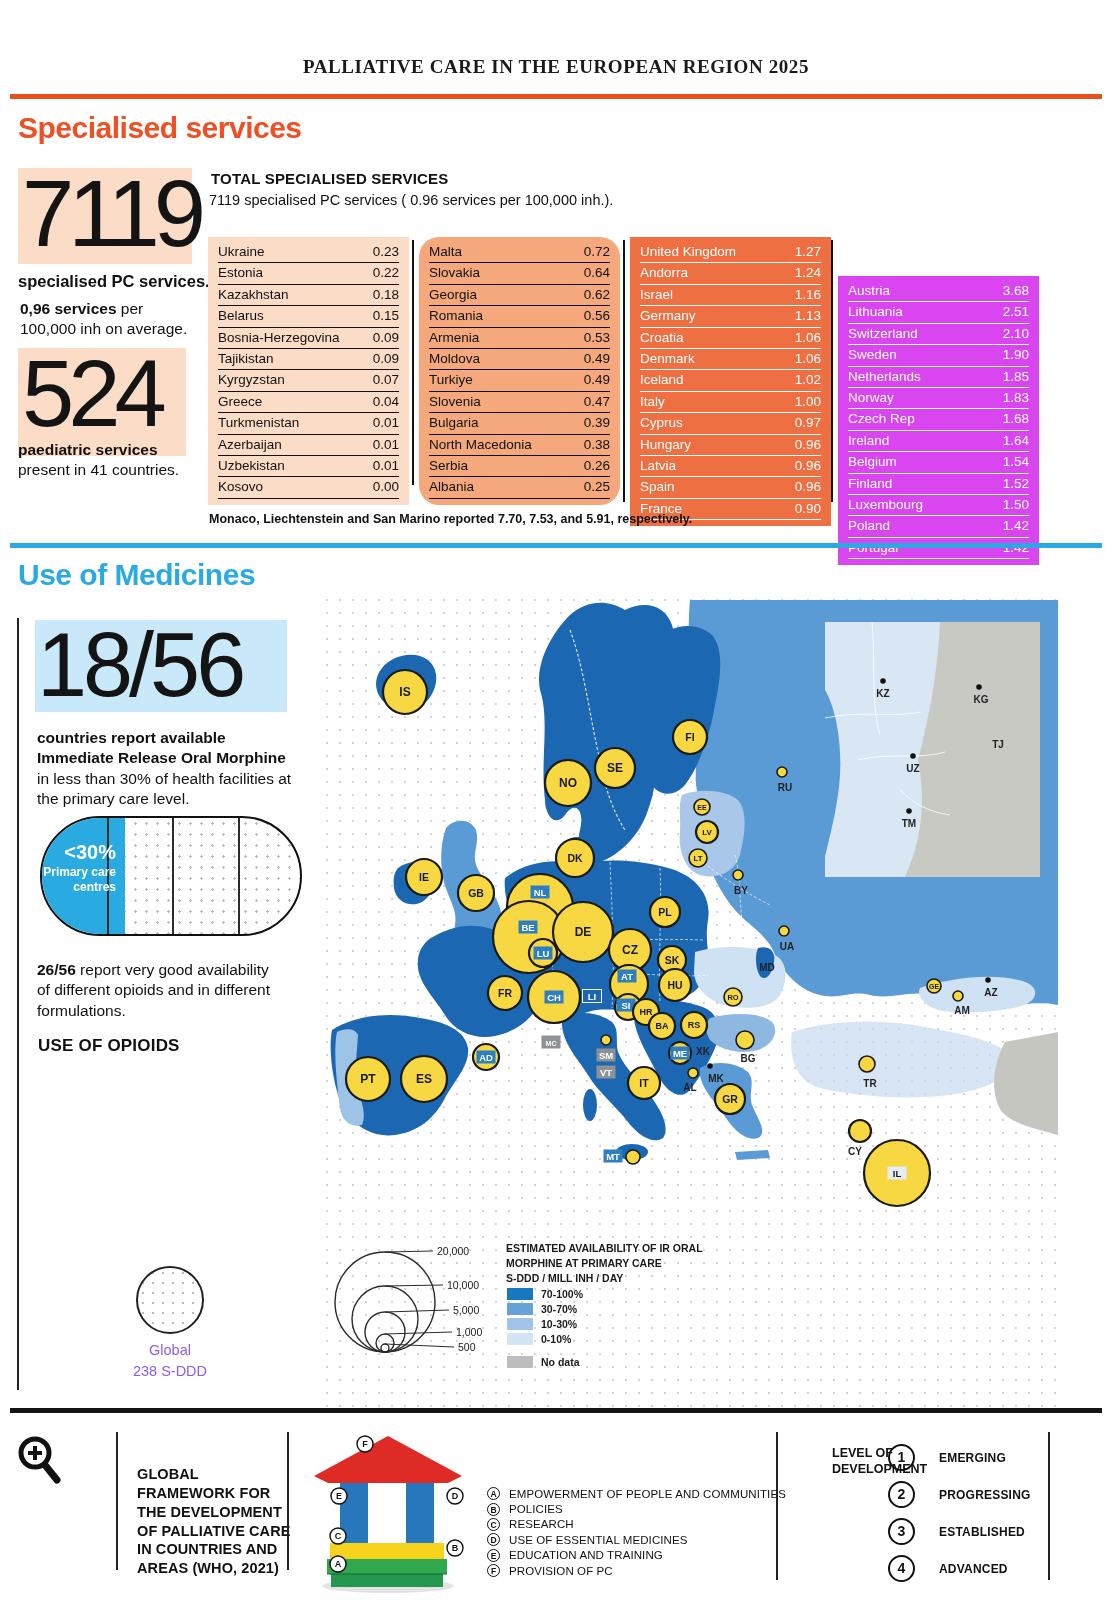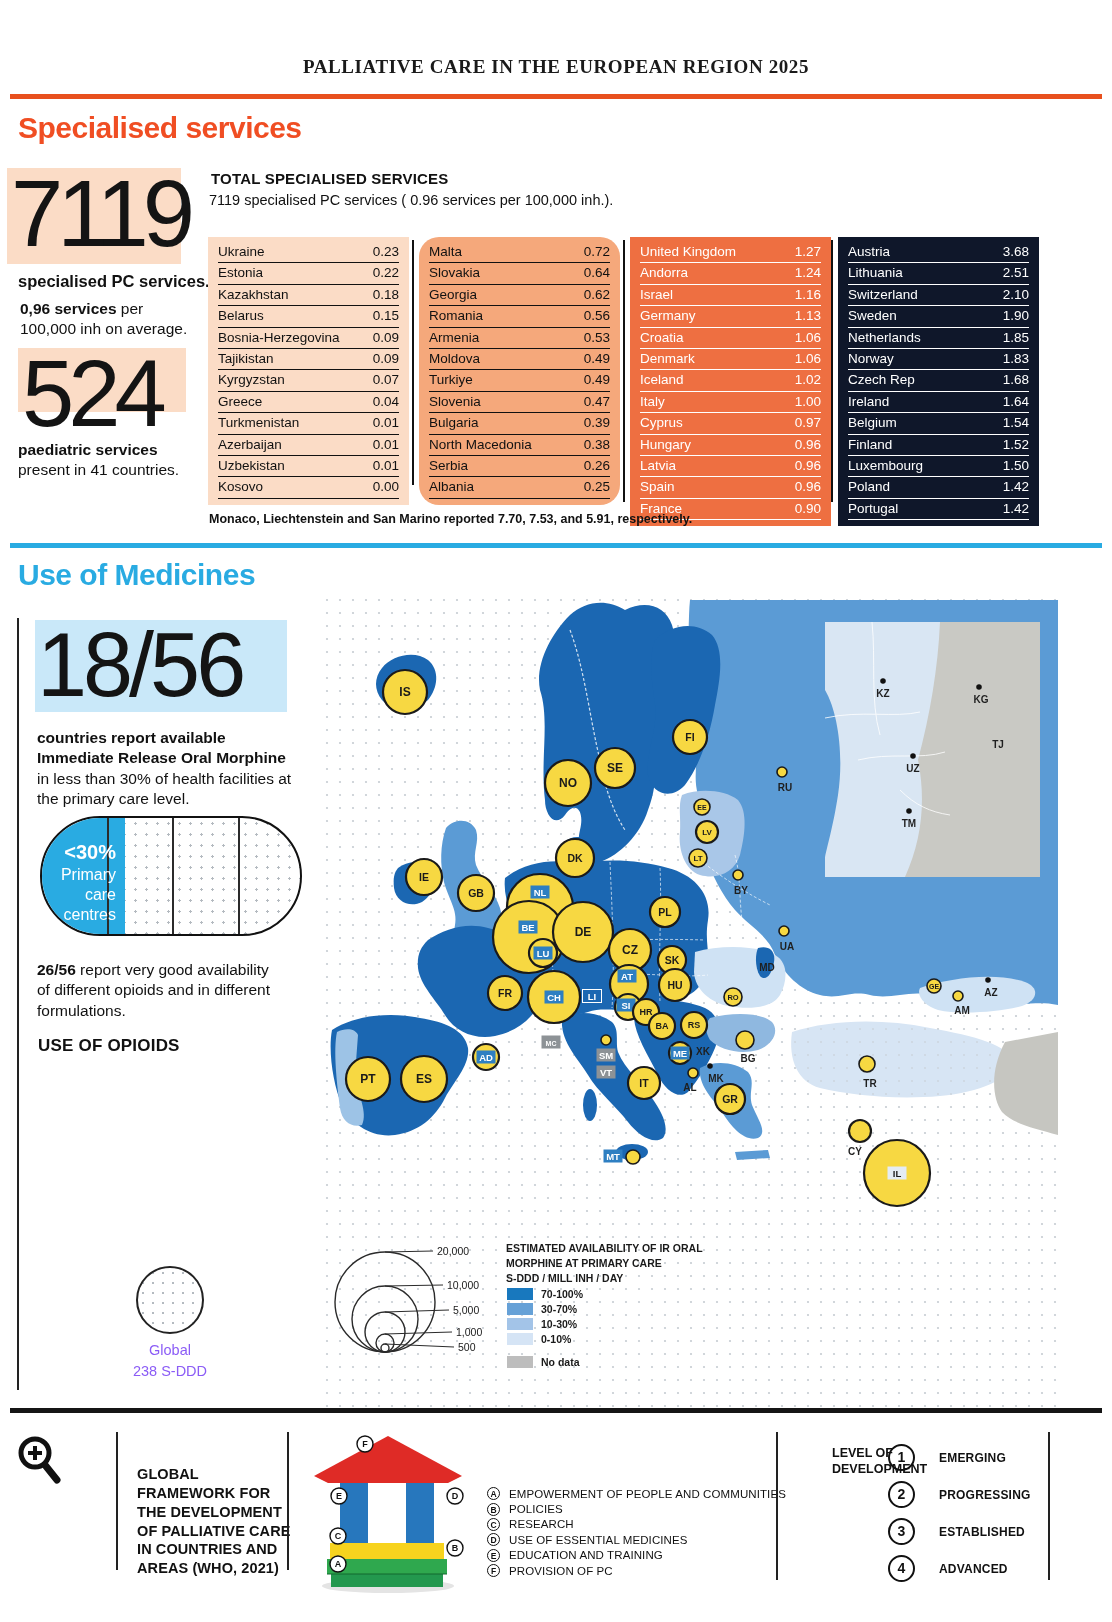--- a/index.html
+++ b/index.html
@@ -21,40 +21,40 @@
 
   .total-title { font-size:15px; font-weight:800; letter-spacing:.2px; }
   .total-sub { font-size:14.5px; }
 
   .svc-col { position:absolute; width:201px; padding:5px 0 6px 0; }
   .svc-row { display:flex; justify-content:space-between; font-size:13.5px; line-height:20.4px;
     margin:0 10px; border-bottom:1.6px solid #111; }
   .tier1 { background:#fbdcc6; color:#111; }
   .tier2 { background:#f5a87b; color:#111; }
   .tier3 { background:#ee6f41; color:#fff; }
-  .tier4 { background:#0f172a; color:#fff; }
+  .tier4 { background:#d946ef; color:#fff;margin-top:39px; }
   .tier3 .svc-row, .tier4 .svc-row { border-bottom-color:#fff; }
   .col-divider { position:absolute; width:2px; background:#111; }
   .svc-note { font-size:12.5px; font-weight:600; }
 
   .rule-blue { top:543px; left:10px; width:1092px; height:5px; background:#29abe2; }
   .sec-head-blue { top:558px; left:18px; font-size:30px; font-weight:800; color:#29abe2; letter-spacing:-.5px; }
 
   .bignum-blue { background:#c9e8f9; color:#141414; font-size:90px; font-weight:400;
     letter-spacing:-4px; line-height:90px; padding-left:2px; white-space:nowrap; }
   .med-para { font-size:15.5px; line-height:1.32; }
   .vrule { background:#222; width:1.5px; }
 
   .capsule { border:2.5px solid #111; border-radius:60px; background:#fff; overflow:hidden;
     background-image:radial-gradient(#b4bac0 1px, transparent 1.3px); background-size:11px 11px; }
   .capsule-fill { position:absolute; left:0; top:0; bottom:0; width:32%; background:#29abe2; }
   .capsule-line { position:absolute; top:0; bottom:0; width:1.6px; background:#2b2b2b; }
   .capsule-text { position:absolute; right:7px; top:22px; text-align:right; color:#fff; line-height:1.25; }
   .capsule-text .l1 { font-size:20px; font-weight:800; }
-  .capsule-text .l2 { font-size:16px; font-weight:400; }
+  .capsule-text .l2 { font-size:12px; font-weight:700; }
 
   .opioid-title { font-size:17px; font-weight:800; letter-spacing:.2px; }
   .euro-circle { border-radius:50%; background:#29abe2; color:#fff; text-align:center; }
   .euro-circle .txt { padding-top:42px; font-size:17.5px; font-weight:800; line-height:1.35; }
   .global-circle { border-radius:50%; background:#fff; border:2px solid #222;
     background-image:radial-gradient(#b4bac0 1px, transparent 1.3px); background-size:10px 10px; }
   .global-label { text-align:center; font-size:14.5px; line-height:1.45; color:#8b5cf6; }
 
   
   svg text { font-family:"Liberation Sans", sans-serif; }
@@ -74,26 +74,26 @@
 </style>
 </head>
 <body>
 
 <div id="page">
 
   <div class="abs doc-title">PALLIATIVE CARE IN THE EUROPEAN REGION 2025</div>
   <div class="abs rule-orange"></div>
   <div class="abs sec-head-orange">Specialised services</div>
 
-  <div class="abs bignum" style="top:168px; left:7px; width:174px; height:96px;">7119</div>
+  <div class="abs bignum" style="top:168px; left:18px; width:174px; height:96px;">7119</div>
   <div class="abs stat-label" style="top:272px; left:18px;">specialised PC services.</div>
   <div class="abs stat-sub" style="top:299px; left:20px; width:180px;">
     <b>0,96 services</b><span> per 100,000 inh on average.</span>
   </div>
-  <div class="abs bignum" style="top:348px; left:18px; width:168px; height:64px;">524</div>
+  <div class="abs bignum" style="top:348px; left:18px; width:168px; height:108px;">524</div>
   <div class="abs stat-sub" style="top:440px; left:18px; width:190px;">
     <b>paediatric services</b><br>
     <span>present in 41 countries.</span>
   </div>
 
   <div class="abs total-title" style="top:170px; left:211px;">TOTAL SPECIALISED SERVICES</div>
   <div class="abs total-sub" style="top:192px; left:209px;">7119 specialised PC services ( 0.96 services per 100,000 inh.).</div>
 
   <div class="abs svc-col tier1" style="left:208px; top:237px;">
       <div class="svc-row">

